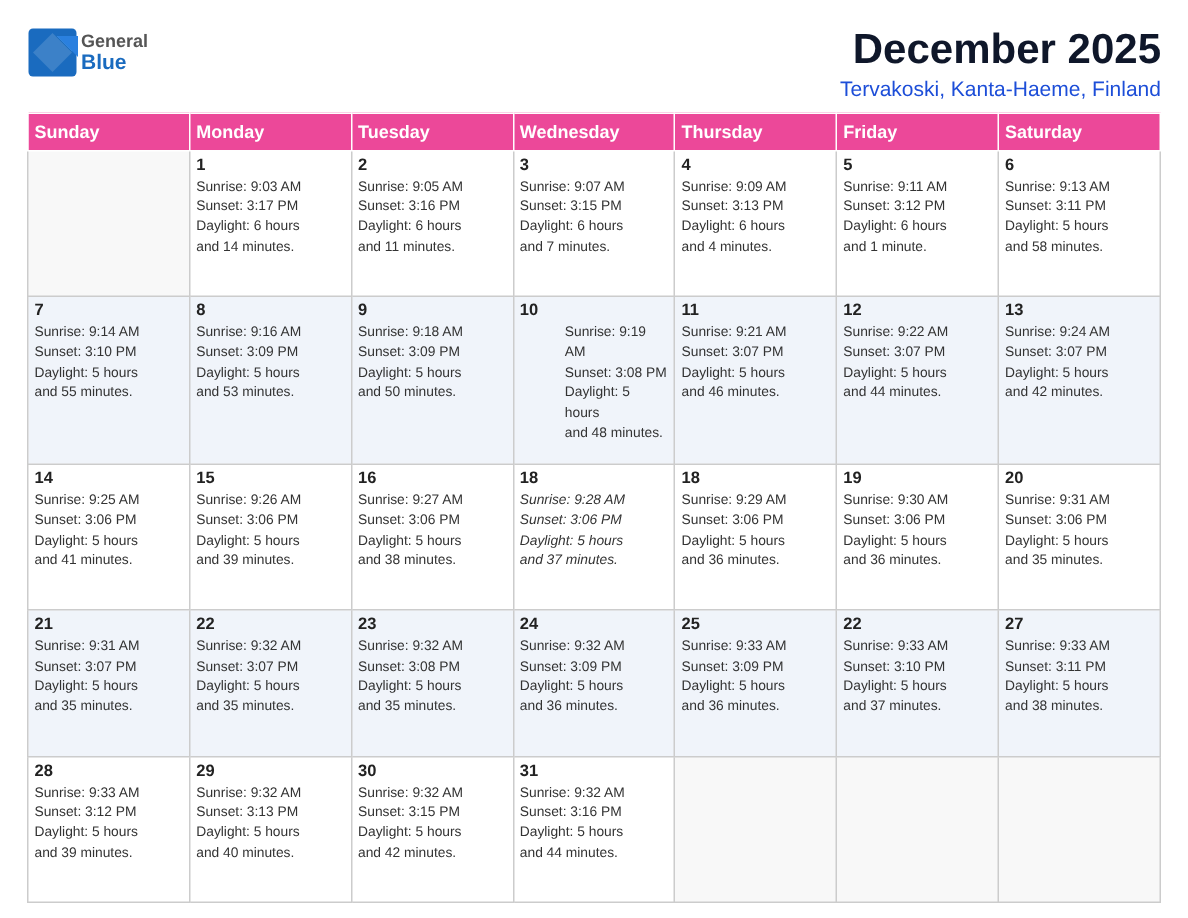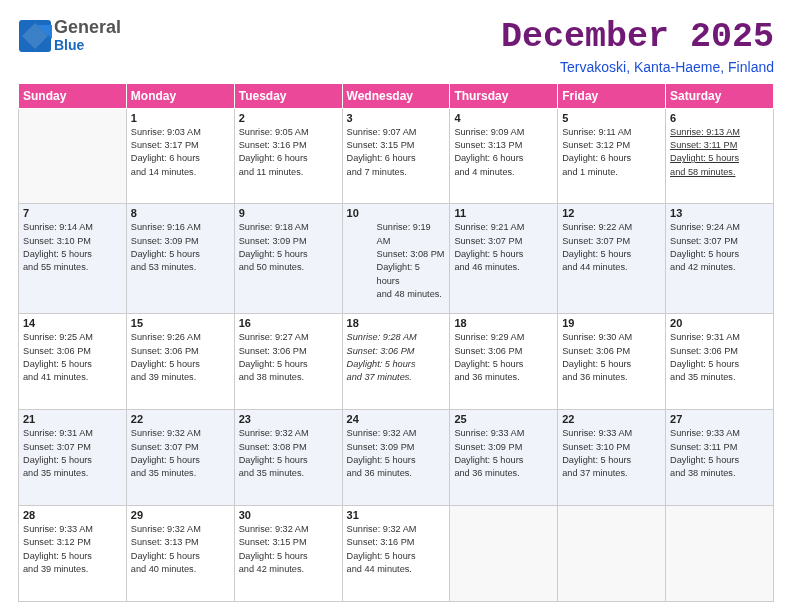--- a/index.html
+++ b/index.html
@@ -25,25 +25,24 @@
     }
     .logo {
       display: flex;
       flex-direction: column;
       align-items: flex-start;
     }
     .title-block {
       text-align: right;
     }
     .month-title {
-      font-size: 35px;
+      font-size: 28px;
       font-weight: bold;
-      color: #701a75;
+      color: #0f172a;
       line-height: 1.1;
-      font-family: Liberation Mono, monospace;
     }
     .location {
       font-size: 14px;
       color: #1d4ed8;
       margin-top: 2px;
     }
     .calendar {
       flex: 1;
       border-collapse: collapse;
       width: 100%;
@@ -92,21 +91,21 @@
   <div class="header">
     <div class="logo">
       <div style="display:flex;align-items:center;gap:2px;">
         <svg width="34" height="34" viewBox="0 0 34 34">
           <rect x="1" y="1" width="32" height="32" rx="3" fill="#1a6bbf"></rect>
           <polygon points="17,4 30,17 17,30 4,17" fill="white" opacity="0.15"></polygon>
           <polygon points="20,6 30,16 30,6" fill="#60b0f0"></polygon>
           <polygon points="20,6 34,6 34,20" fill="#2a80df"></polygon>
         </svg>
         <div>
-          <div style="font-size:18px;font-weight:bold;color:#555;line-height:1.1;">General</div>
+          <div style="font-size:12px;font-weight:bold;color:#555;line-height:1.1;">General</div>
           <div style="font-size:14px;font-weight:bold;color:#1a6bbf;line-height:1.1;">Blue</div>
         </div>
       </div>
     </div>
     <div class="title-block">
       <div class="month-title">December 2025</div>
       <div class="location">Tervakoski, Kanta-Haeme, Finland</div>
     </div>
   </div>
 
@@ -155,21 +154,21 @@
           </td>
           <td>
             <span class="day-num">5</span>
             <div class="day-info" style="white-space: pre-line;">Sunrise: 9:11 AM
 Sunset: 3:12 PM
 Daylight: 6 hours
 and 1 minute.</div>
           </td>
           <td>
             <span class="day-num">6</span>
-            <div class="day-info" style="white-space: pre-line; text-decoration: underline;">Sunrise: 9:13 AM
+            <div class="day-info" style="white-space: pre-line;">Sunrise: 9:13 AM
 Sunset: 3:11 PM
 Daylight: 5 hours
 and 58 minutes.</div>
           </td>
         </tr>
         <tr>
           <td class="row-shade">
             <span class="day-num">7</span>
             <div class="day-info" style="white-space: pre-line;">Sunrise: 9:14 AM
 Sunset: 3:10 PM

